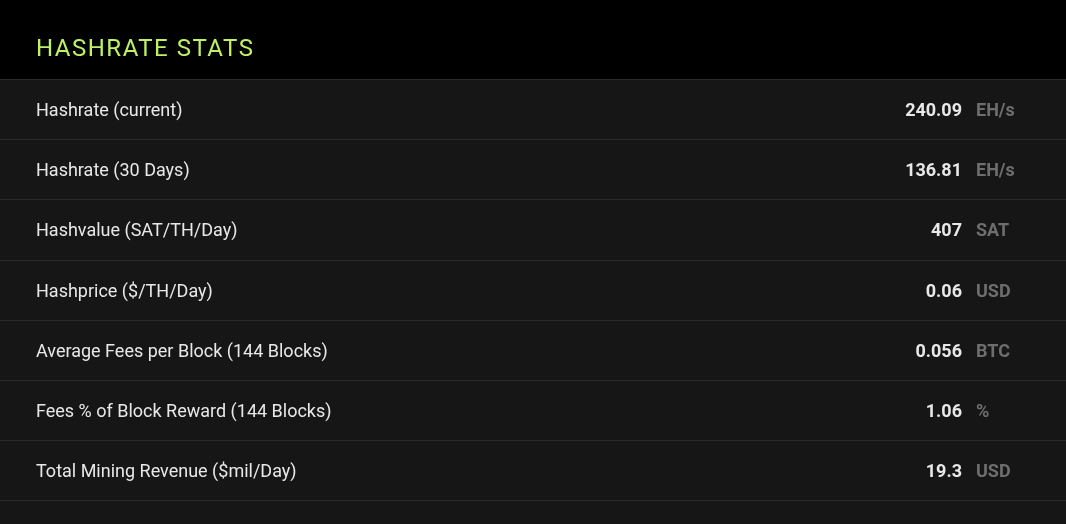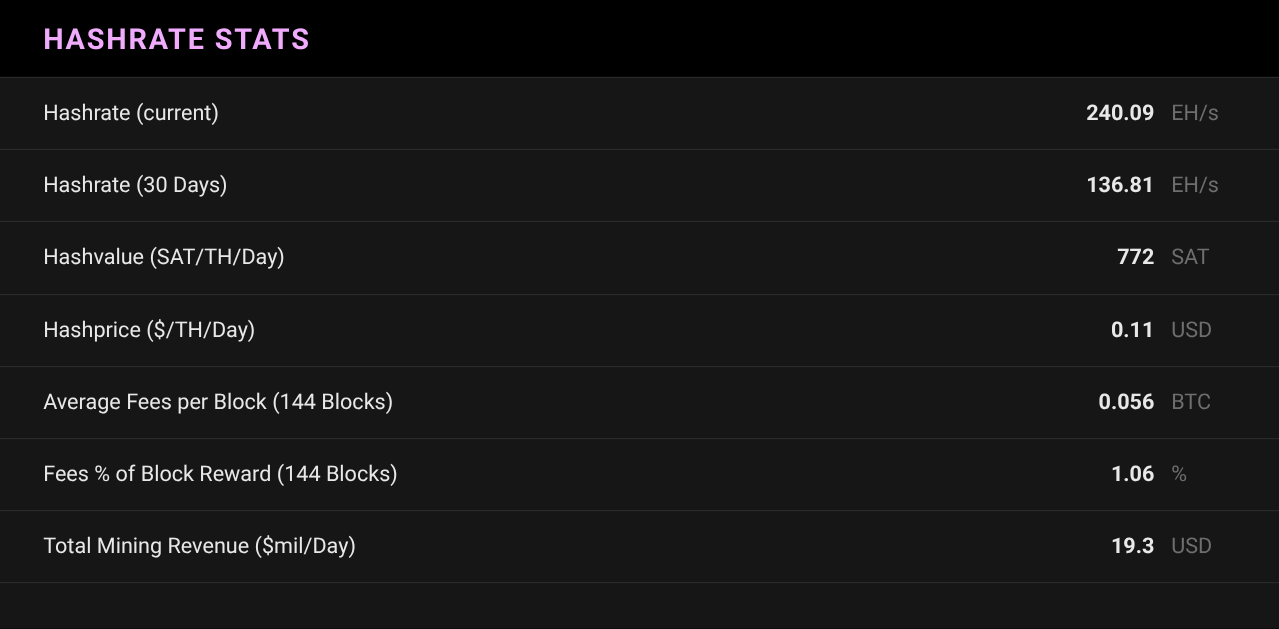--- a/index.html
+++ b/index.html
@@ -16,25 +16,25 @@
       overflow: hidden;
     }
     .panel {
       width: 100%;
       height: 100%;
       display: flex;
       flex-direction: column;
     }
     .panel-header {
       background: #000000;
-      padding: 19px 36px 17px 36px;
+      padding: 34px 36px 17px 36px;
       font-size: 24px;
-      font-weight: 700;
+      font-weight: 400;
       letter-spacing: 1.5px;
-      color: #f0abfc;
+      color: #bef264;
       border-bottom: 1px solid #2a2a2a;
     }
     .panel-body {
       flex: 1;
       display: flex;
       flex-direction: column;
       background: #161616;
     }
     .stat-row {
       display: flex;
@@ -53,21 +53,21 @@
       display: flex;
       align-items: baseline;
       gap: 14px;
     }
     .stat-value {
       color: #e8e8e8;
       font-weight: 700;
     }
     .stat-unit {
       color: #6e6e6e;
-      font-weight: 400;
+      font-weight: 700;
       min-width: 54px;
     }
   </style>
 </head>
 <body>
 
 <div class="panel">
   <div class="panel-header">HASHRATE STATS</div>
   <div class="panel-body">
 
@@ -83,29 +83,29 @@
       <span class="stat-label">Hashrate (30 Days)</span>
       <span class="stat-right">
         <span class="stat-value">136.81</span>
         <span class="stat-unit">EH/s</span>
       </span>
     </div>
 
     <div class="stat-row">
       <span class="stat-label">Hashvalue (SAT/TH/Day)</span>
       <span class="stat-right">
-        <span class="stat-value">772</span>
+        <span class="stat-value">407</span>
         <span class="stat-unit">SAT</span>
       </span>
     </div>
 
     <div class="stat-row">
       <span class="stat-label">Hashprice ($/TH/Day)</span>
       <span class="stat-right">
-        <span class="stat-value">0.11</span>
+        <span class="stat-value">0.06</span>
         <span class="stat-unit">USD</span>
       </span>
     </div>
 
     <div class="stat-row">
       <span class="stat-label">Average Fees per Block (144 Blocks)</span>
       <span class="stat-right">
         <span class="stat-value">0.056</span>
         <span class="stat-unit">BTC</span>
       </span>

